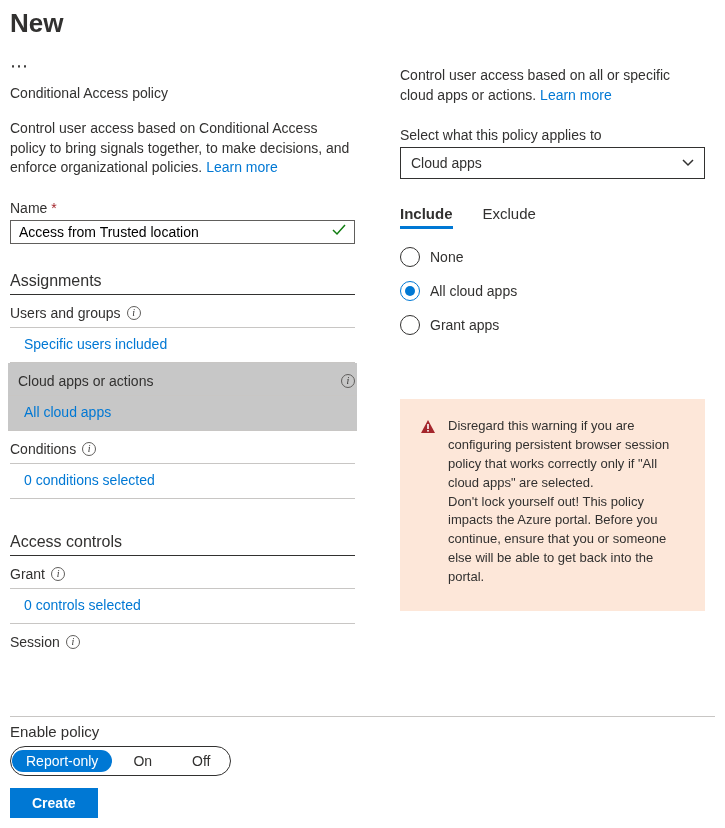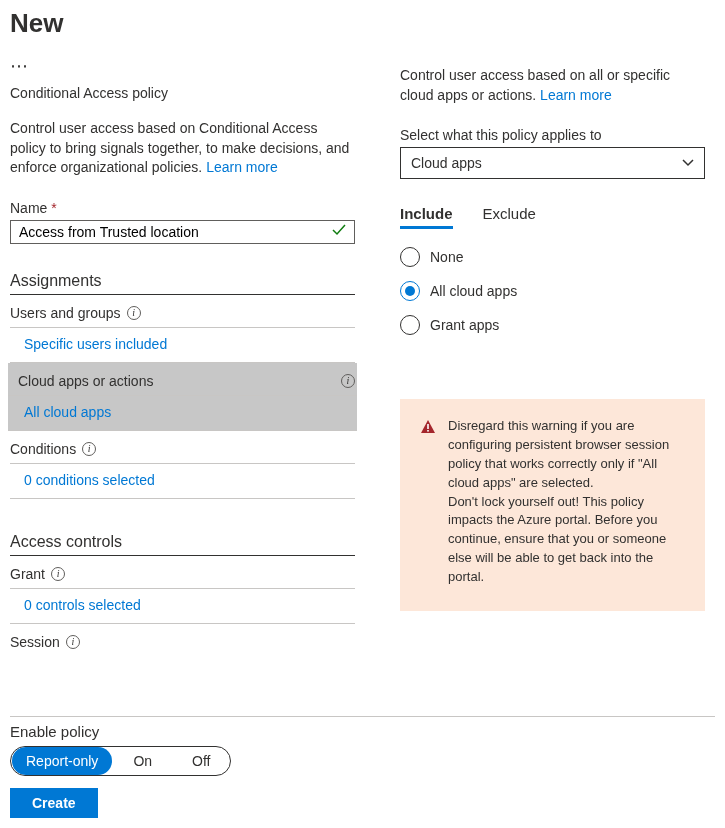--- a/index.html
+++ b/index.html
@@ -80,21 +80,21 @@
   .enable-label { font-size: 15px; margin-bottom: 6px; }
   .toggle-pill {
     display: inline-flex; align-items: center;
     border: 1px solid #323130; border-radius: 16px;
     height: 30px; overflow: hidden;
   }
   .pill-seg {
     padding: 0 20px; height: 100%; display: flex; align-items: center;
     font-size: 14px; cursor: pointer;
   }
-  .pill-seg.active { background: #0078d4; color: #fff; border-radius: 14px; margin: 1px; height: 28px; padding: 0 14px; }
+  .pill-seg.active { background: #0078d4; color: #fff; border-radius: 14px; margin: 1px; height: 22px; padding: 0 14px; }
   .create-btn {
     display: inline-block; background: #0078d4; color: #fff;
     border: none; padding: 7px 22px; font-size: 14px; font-weight: 600;
     margin-top: 12px; cursor: pointer;
   }
 </style>
 </head>
 <body>
 
 <div class="columns">

